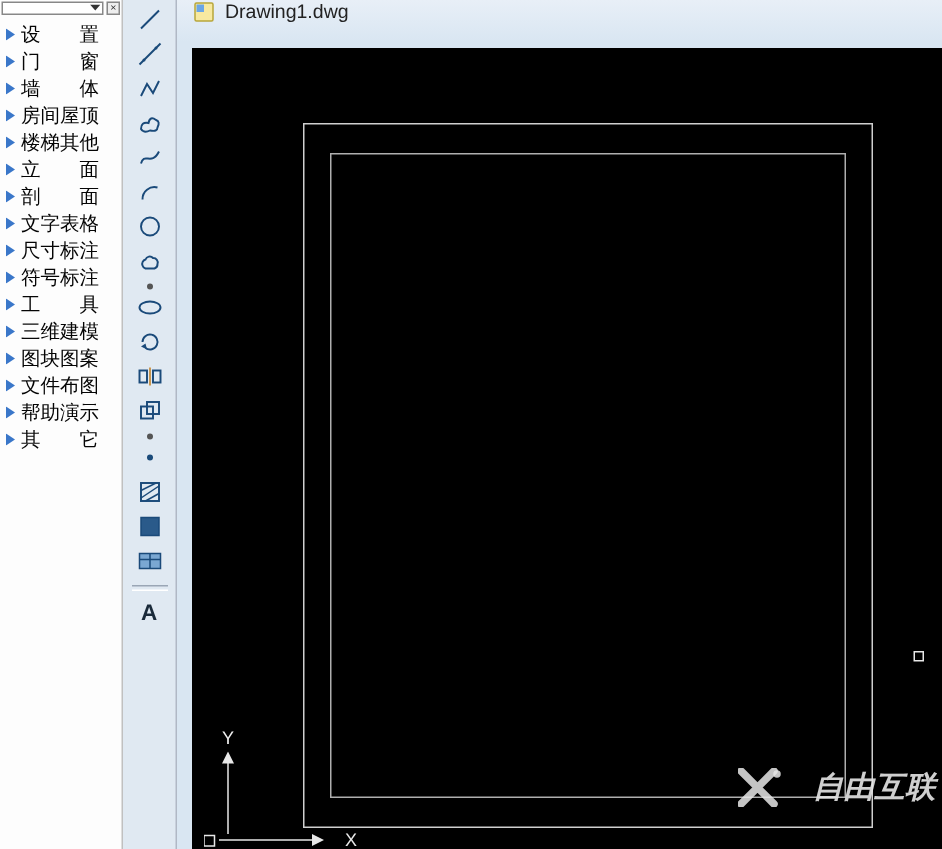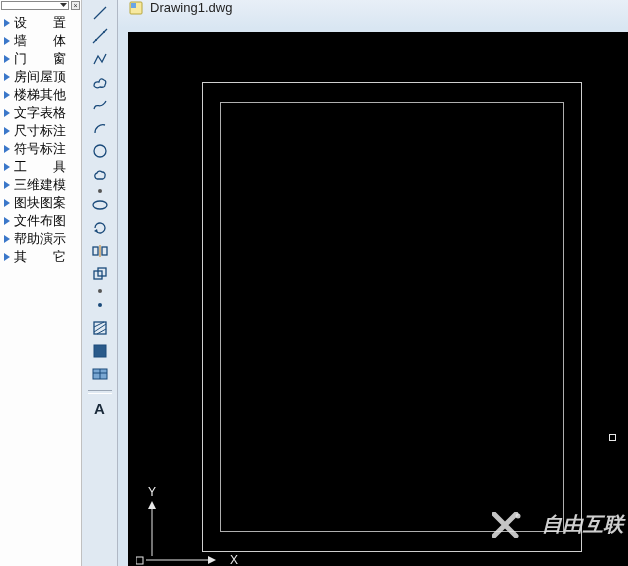--- a/index.html
+++ b/index.html
@@ -206,39 +206,51 @@
         <div class="menu-item">
           <svg class="arrow" width="6" height="8">
             <polygon points="0,0 6,4 0,8" fill="#3a77c9"></polygon>
           </svg>
           <span>设　　置</span>
         </div>
         <div class="menu-item">
           <svg class="arrow" width="6" height="8">
             <polygon points="0,0 6,4 0,8" fill="#3a77c9"></polygon>
           </svg>
+          <span>门　　窗</span>
+        </div>
+        <div class="menu-item">
+          <svg class="arrow" width="6" height="8">
+            <polygon points="0,0 6,4 0,8" fill="#3a77c9"></polygon>
+          </svg>
           <span>墙　　体</span>
         </div>
         <div class="menu-item">
           <svg class="arrow" width="6" height="8">
             <polygon points="0,0 6,4 0,8" fill="#3a77c9"></polygon>
           </svg>
-          <span>门　　窗</span>
-        </div>
-        <div class="menu-item">
-          <svg class="arrow" width="6" height="8">
-            <polygon points="0,0 6,4 0,8" fill="#3a77c9"></polygon>
-          </svg>
           <span>房间屋顶</span>
         </div>
         <div class="menu-item">
           <svg class="arrow" width="6" height="8">
             <polygon points="0,0 6,4 0,8" fill="#3a77c9"></polygon>
           </svg>
           <span>楼梯其他</span>
+        </div>
+        <div class="menu-item">
+          <svg class="arrow" width="6" height="8">
+            <polygon points="0,0 6,4 0,8" fill="#3a77c9"></polygon>
+          </svg>
+          <span>立　　面</span>
+        </div>
+        <div class="menu-item">
+          <svg class="arrow" width="6" height="8">
+            <polygon points="0,0 6,4 0,8" fill="#3a77c9"></polygon>
+          </svg>
+          <span>剖　　面</span>
         </div>
         <div class="menu-item">
           <svg class="arrow" width="6" height="8">
             <polygon points="0,0 6,4 0,8" fill="#3a77c9"></polygon>
           </svg>
           <span>文字表格</span>
         </div>
         <div class="menu-item">
           <svg class="arrow" width="6" height="8">
             <polygon points="0,0 6,4 0,8" fill="#3a77c9"></polygon>

